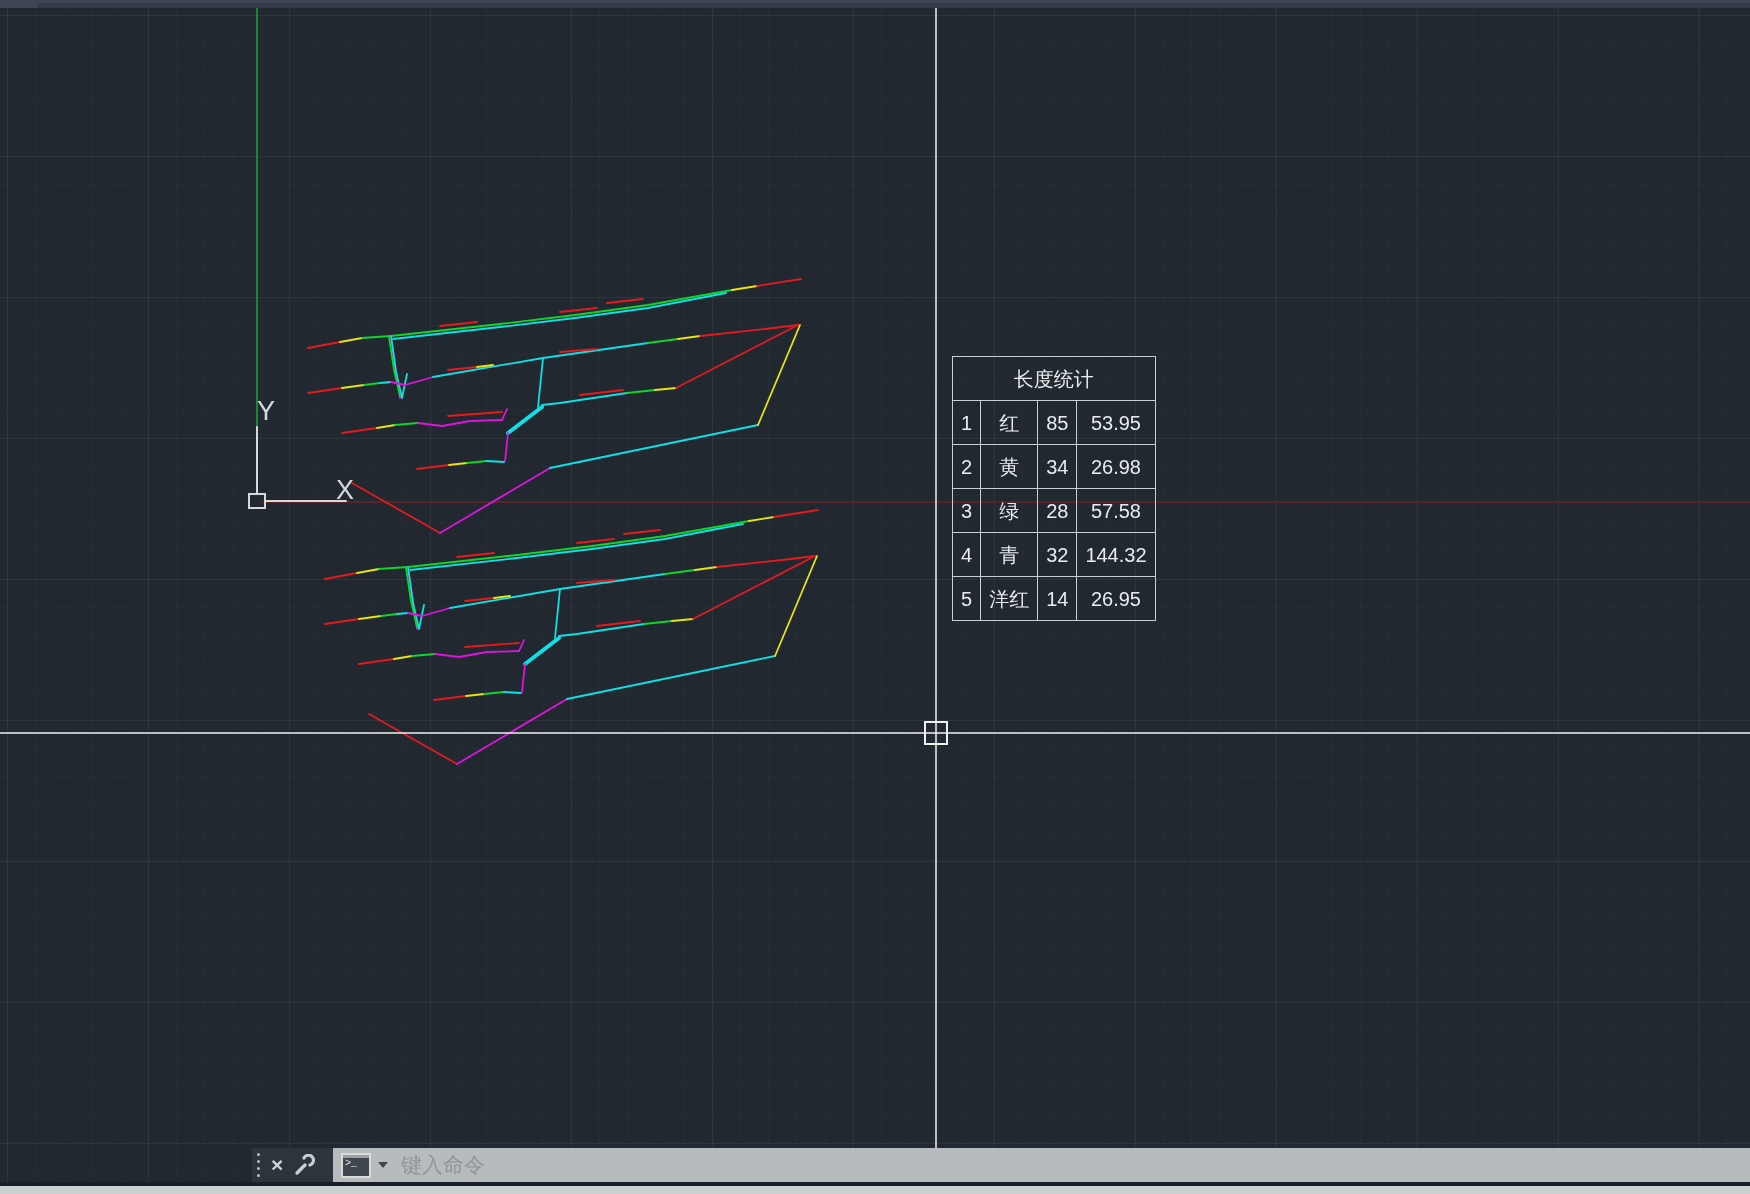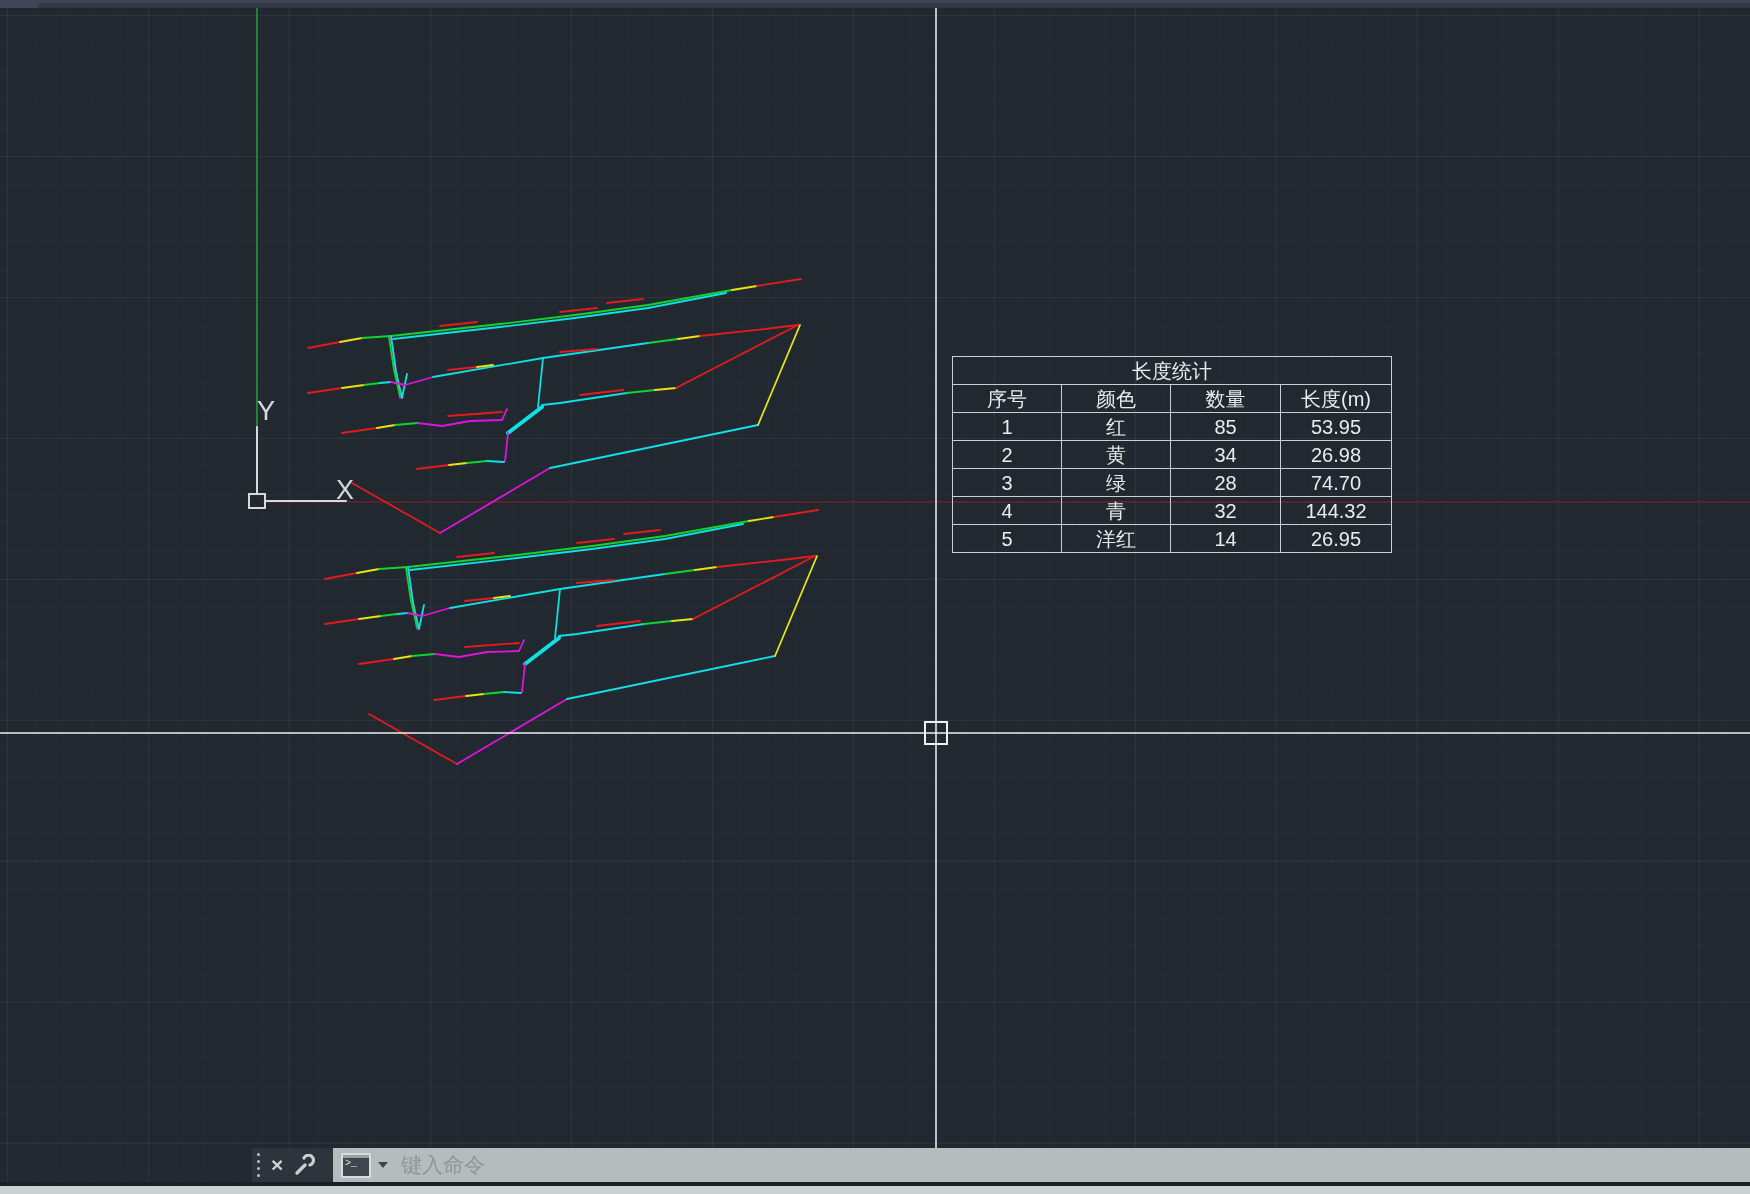--- a/index.html
+++ b/index.html
@@ -21,21 +21,21 @@
   
   #top-strip{position:absolute;left:0;top:0;width:1750px;height:8px;background:#3e4554;}
   #top-strip-inner{position:absolute;left:38px;top:3px;right:0;height:5px;background:#333a47;}
 
   
   .ucs-label{position:absolute;color:#d3d8d9;font-size:27px;line-height:27px;font-weight:400;}
 
   
   #stat-table{position:absolute;left:952px;top:356px;border-collapse:collapse;
     table-layout:fixed;color:#e9eced;font-size:20px;text-align:center;}
-  #stat-table td{border:1.6px solid #c9ced2;padding:0;height:27px;line-height:26px;
+  #stat-table td{border:1.6px solid #c9ced2;padding:8px;height:27px;line-height:26px;
     overflow:hidden;white-space:nowrap;}
   #stat-table .c1{width:108px}#stat-table .c2{width:108px}
   #stat-table .c3{width:109px}#stat-table .c4{width:110px}
 
   
   #command-bar{position:absolute;left:252px;top:1148px;width:1498px;height:34px;
     background:#b6bbbe;display:flex;align-items:stretch;}
   #cmd-left{width:81px;background:#2e343c;display:flex;align-items:center;flex:none;}
   #drag-dots{display:flex;flex-direction:column;gap:4px;margin-left:5px;}
   #drag-dots i{width:3px;height:3px;background:#b9bec1;border-radius:50%;}
@@ -189,42 +189,36 @@
 
   <span class="ucs-label" style="left:257px;top:398px;">Y</span>
   <span class="ucs-label" style="left:336px;top:477px;">X</span>
 
   <table id="stat-table">
     <tbody>
         <tr>
       <td colspan="4">长度统计</td>
     </tr>
     <tr>
-      <td class="c1">序号</td>
-      <td class="c2">颜色</td>
-      <td class="c3">数量</td>
-      <td class="c4">长度(m)</td>
-    </tr>
-    <tr>
       <td>1</td>
       <td>红</td>
       <td>85</td>
       <td>53.95</td>
     </tr>
     <tr>
       <td>2</td>
       <td>黄</td>
       <td>34</td>
       <td>26.98</td>
     </tr>
     <tr>
       <td>3</td>
       <td>绿</td>
       <td>28</td>
-      <td>74.70</td>
+      <td>57.58</td>
     </tr>
     <tr>
       <td>4</td>
       <td>青</td>
       <td>32</td>
       <td>144.32</td>
     </tr>
     <tr>
       <td>5</td>
       <td>洋红</td>

